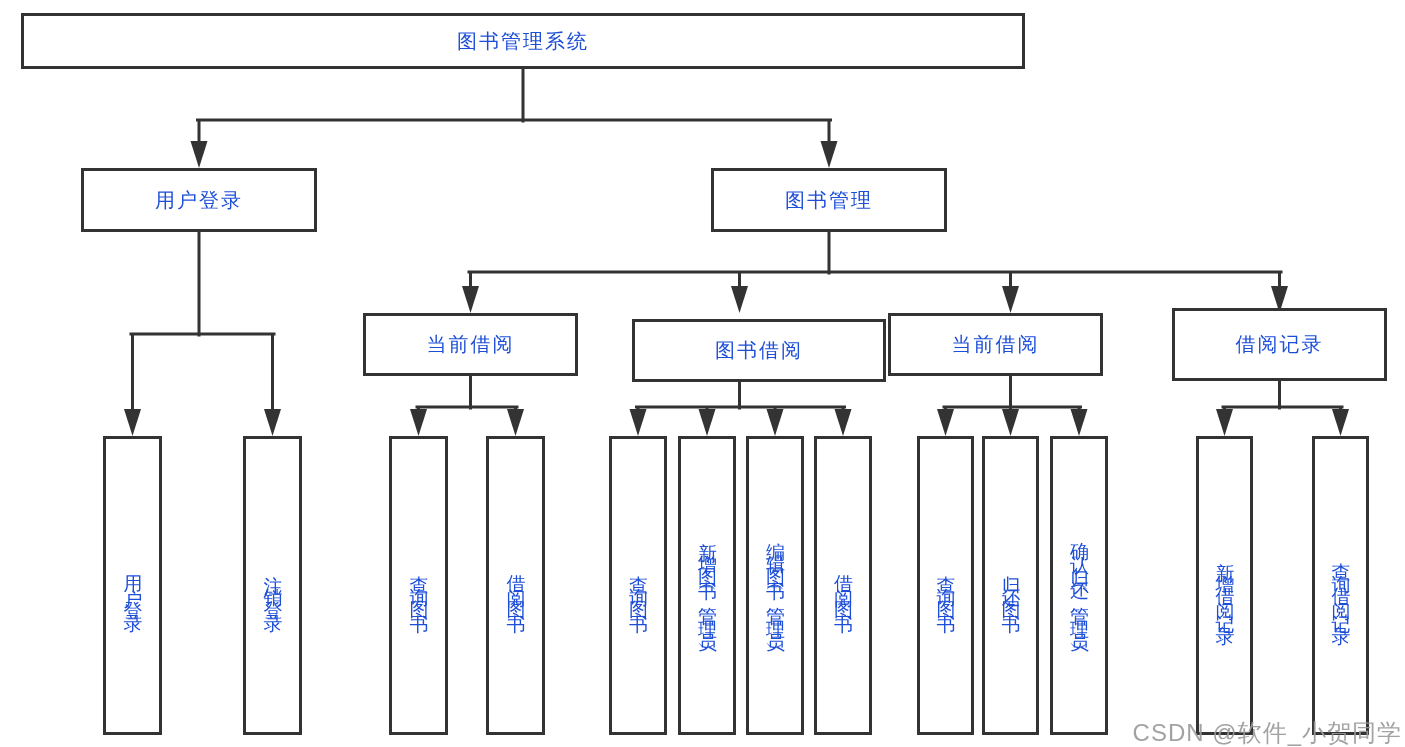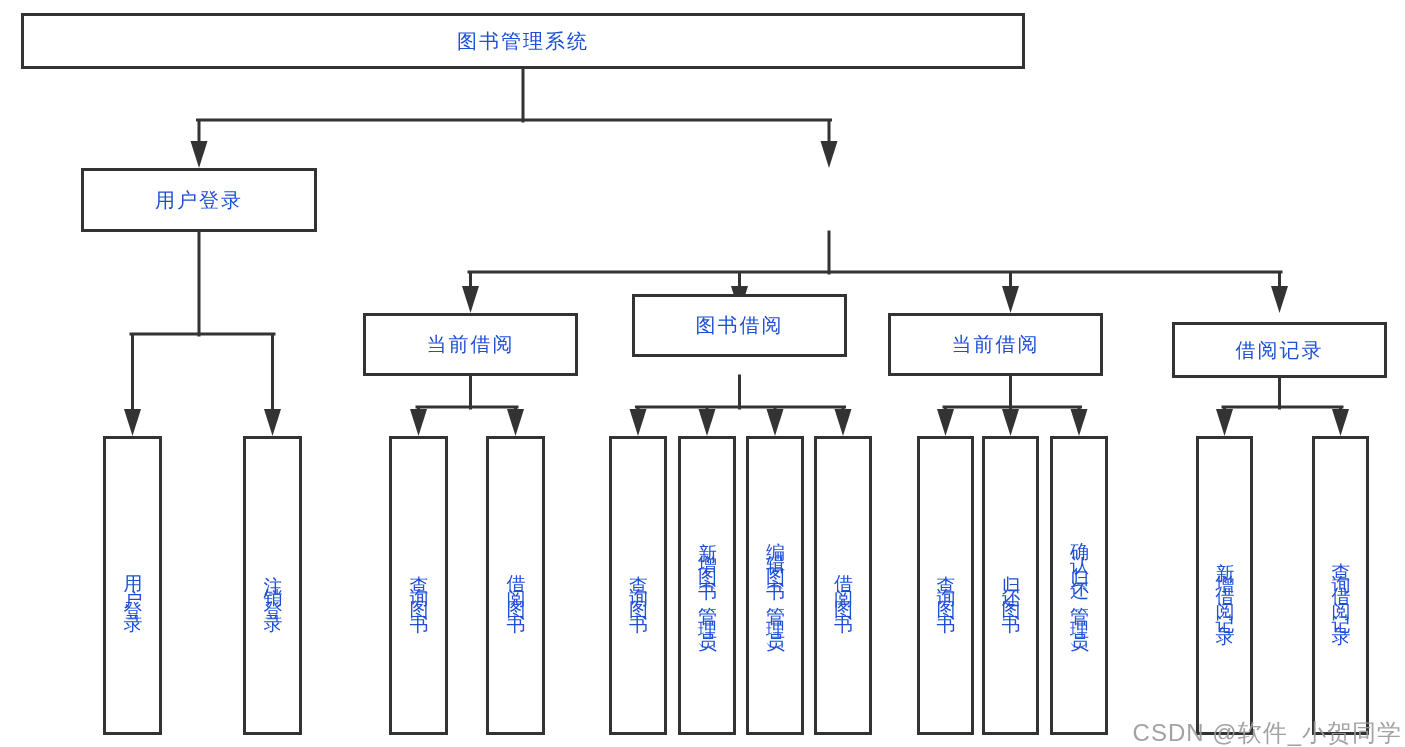--- a/index.html
+++ b/index.html
@@ -90,25 +90,26 @@
       <use href="#arrow" x="1010.5" y="436"></use>
       <use href="#arrow" x="1079" y="436"></use>
       <use href="#arrow" x="1224.5" y="436"></use>
       <use href="#arrow" x="1340.5" y="436"></use>
     </g>
   </svg>
 
   <div class="box" style="left:21px; top:13px; width:1004px; height:56px">图书管理系统</div>
 
   <div class="box" style="left:81px; top:168px; width:236px; height:64px">用户登录</div>
+  <div class="box" style="left:711px; top:168px; width:236px; height:64px">图书管理</div>
 
   <div class="box" style="left:363px; top:313px; width:215px; height:63px">当前借阅</div>
-  <div class="box" style="left:632px; top:294px; width:215px; height:63px">图书借阅</div>
+  <div class="box" style="left:632px; top:319px; width:254px; height:63px">图书借阅</div>
   <div class="box" style="left:888px; top:313px; width:215px; height:63px">当前借阅</div>
-  <div class="box" style="left:1172px; top:322px; width:215px; height:56px">借阅记录</div>
+  <div class="box" style="left:1172px; top:308px; width:215px; height:73px">借阅记录</div>
 
   <div class="box leaf" style="left:103px; top:436px; width:59px; height:299px">用户登录</div>
   <div class="box leaf" style="left:243px; top:436px; width:59px; height:299px">注销登录</div>
 
   <div class="box leaf" style="left:389px; top:436px; width:59px; height:299px">查询图书</div>
   <div class="box leaf" style="left:486px; top:436px; width:59px; height:299px">借阅图书</div>
 
   <div class="box leaf" style="left:609px; top:436px; width:58px; height:299px">查询图书</div>
   <div class="box leaf" style="left:678px; top:436px; width:58px; height:299px">新增图书（管理员）</div>
   <div class="box leaf" style="left:746px; top:436px; width:58px; height:299px">编辑图书（管理员）</div>

